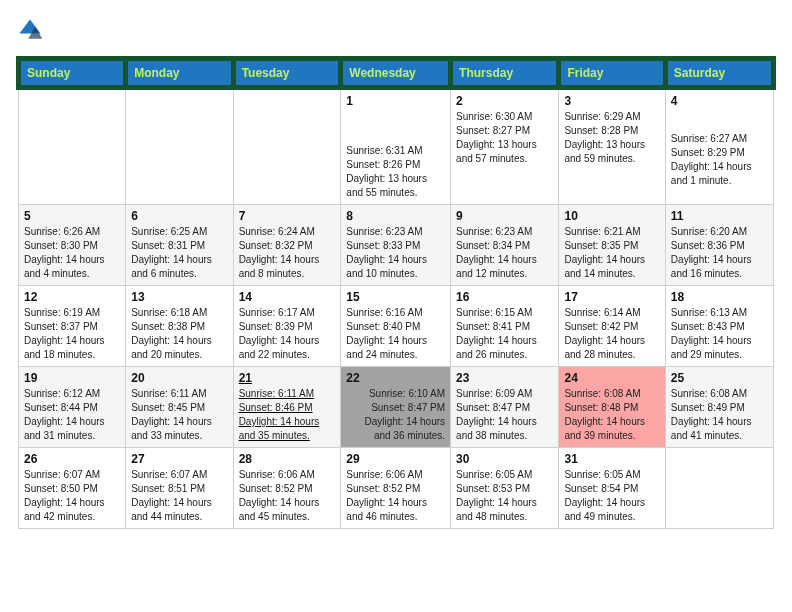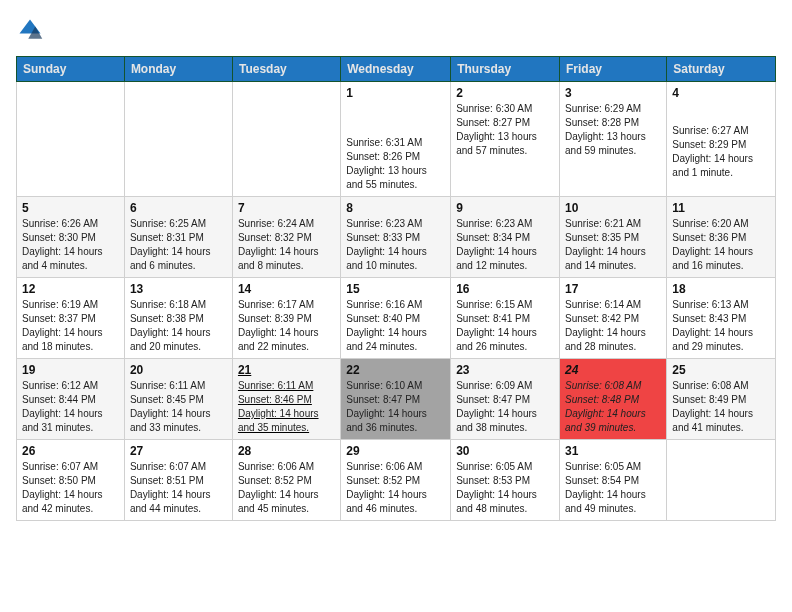--- a/index.html
+++ b/index.html
@@ -46,26 +46,26 @@
       font-size: 14px;
       color: #333;
     }
     .calendar {
       width: 100%;
       border-collapse: collapse;
       font-size: 10.5px;
     }
     .calendar th {
       background: #2176c0;
-      color: #e5e5e5;
+      color: #bef264;
       text-align: left;
       padding: 5px 6px;
       font-size: 12px;
       font-weight: bold;
-      border: 1px solid #14532d;
+      border: 5px solid #14532d;
     }
     .calendar td {
       border: 1px solid #d0d0d0;
       vertical-align: top;
       padding: 4px 5px;
       width: 113px;
       min-height: 70px;
       background: #fff;
     }
     .calendar tr:nth-child(even) td {
@@ -271,33 +271,33 @@
         </td>
         <td style="background: rgb(245, 245, 245); text-decoration: underline;">
           <div class="day-num">21</div>
           <div class="day-info" style="white-space: pre-line;">Sunrise: 6:11 AM
 Sunset: 8:46 PM
 Daylight: 14 hours
 and 35 minutes.</div>
         </td>
         <td style="background: #a3a3a3; margin-left: 36px;">
           <div class="day-num">22</div>
-          <div class="day-info" style="white-space: pre-line;">Sunrise: 6:10 AM
+          <div class="day-info" style="white-space: pre-line; text-align: right;">Sunrise: 6:10 AM
 Sunset: 8:47 PM
 Daylight: 14 hours
 and 36 minutes.</div>
         </td>
         <td style="background: rgb(245, 245, 245);">
           <div class="day-num">23</div>
           <div class="day-info" style="white-space: pre-line;">Sunrise: 6:09 AM
 Sunset: 8:47 PM
 Daylight: 14 hours
 and 38 minutes.</div>
         </td>
-        <td style="background: #ef4444; font-style: italic;">
+        <td style="background: #fca5a5;">
           <div class="day-num">24</div>
           <div class="day-info" style="white-space: pre-line;">Sunrise: 6:08 AM
 Sunset: 8:48 PM
 Daylight: 14 hours
 and 39 minutes.</div>
         </td>
         <td style="background: rgb(245, 245, 245);">
           <div class="day-num">25</div>
           <div class="day-info" style="white-space: pre-line;">Sunrise: 6:08 AM
 Sunset: 8:49 PM

